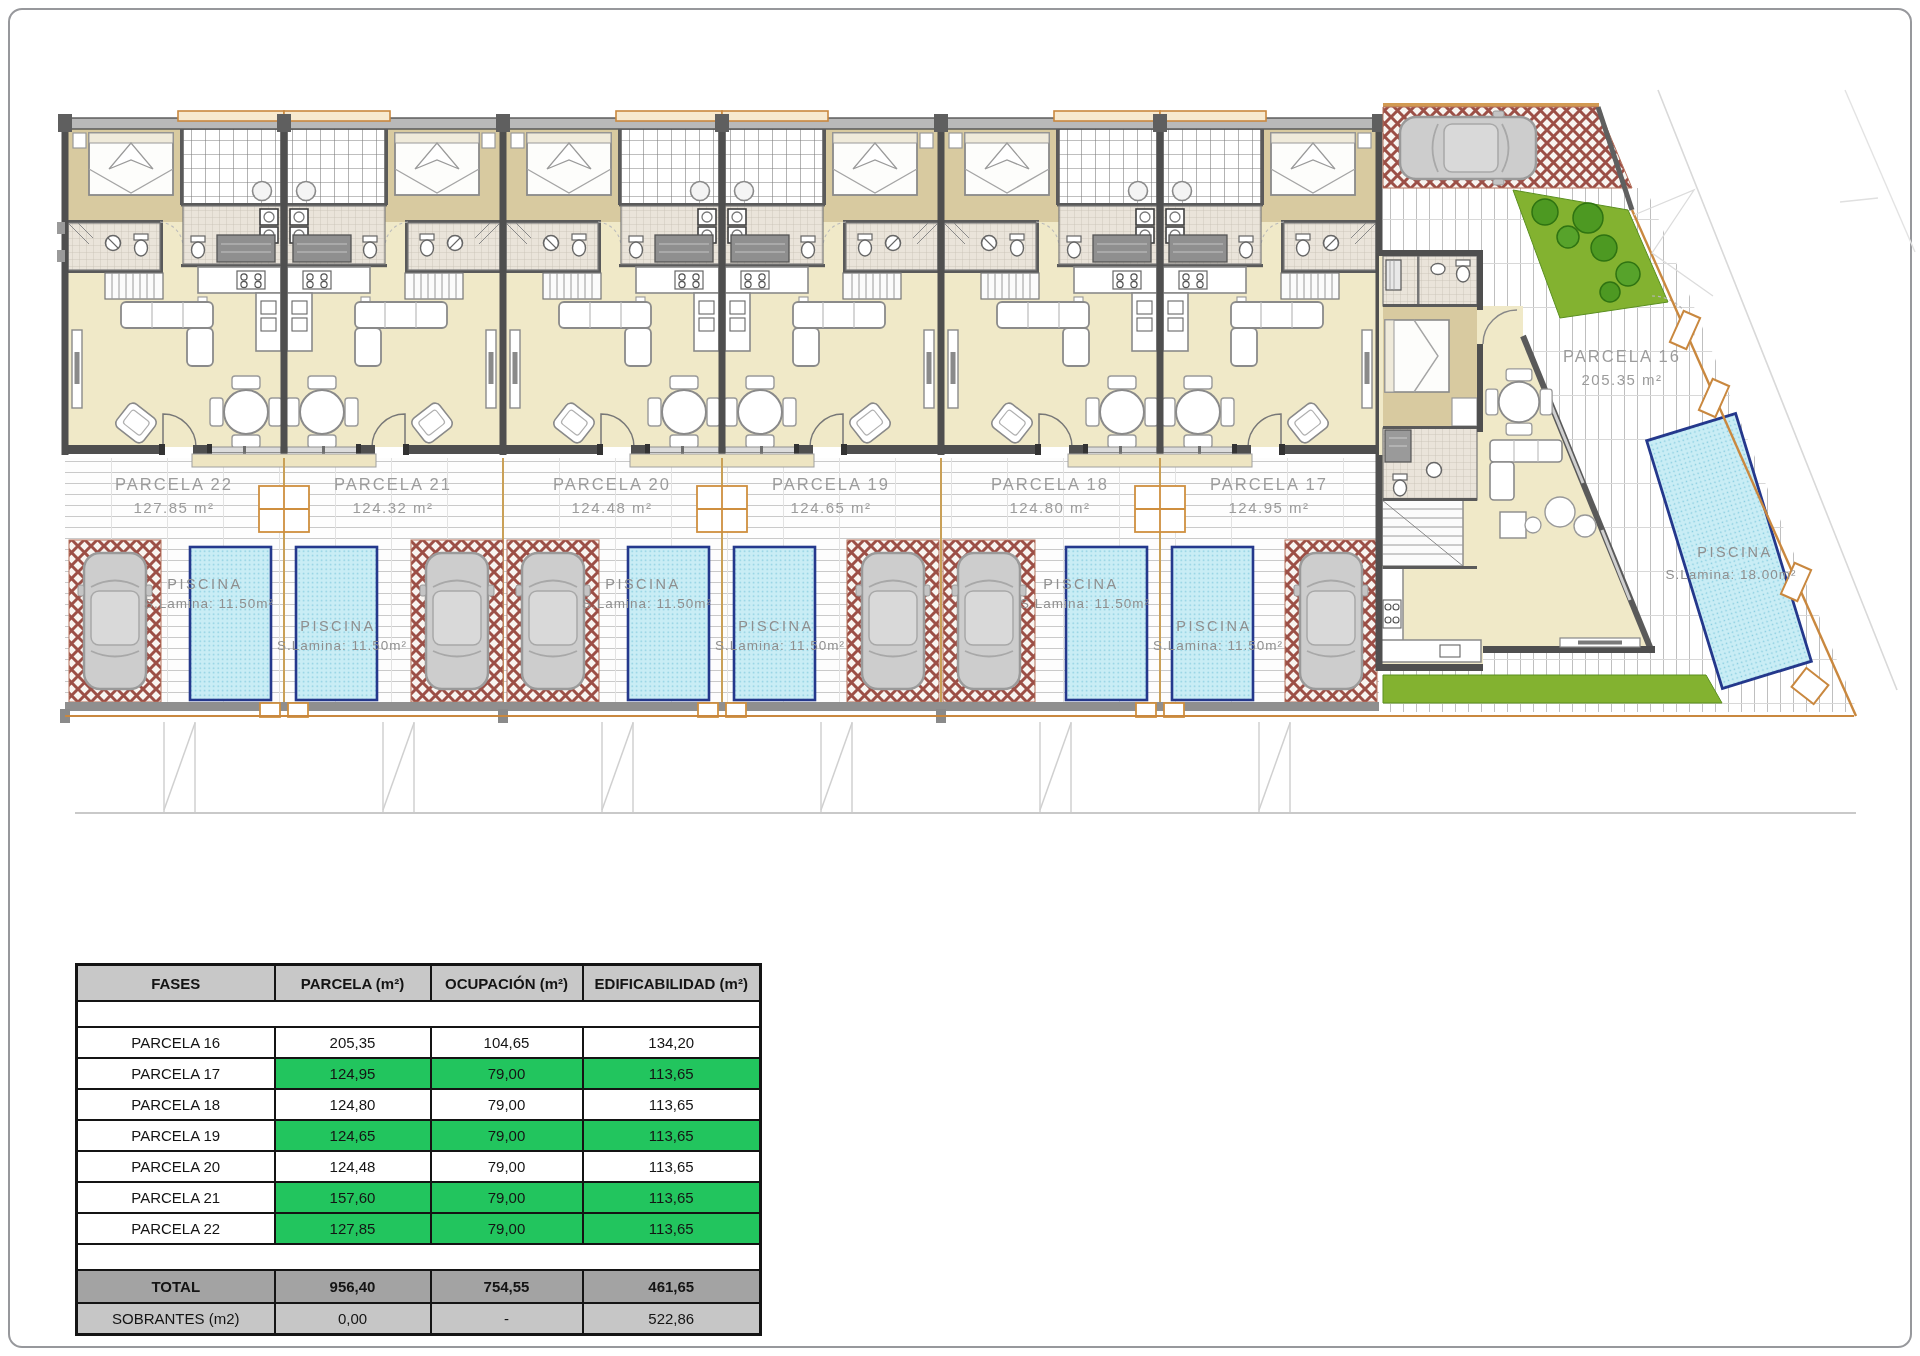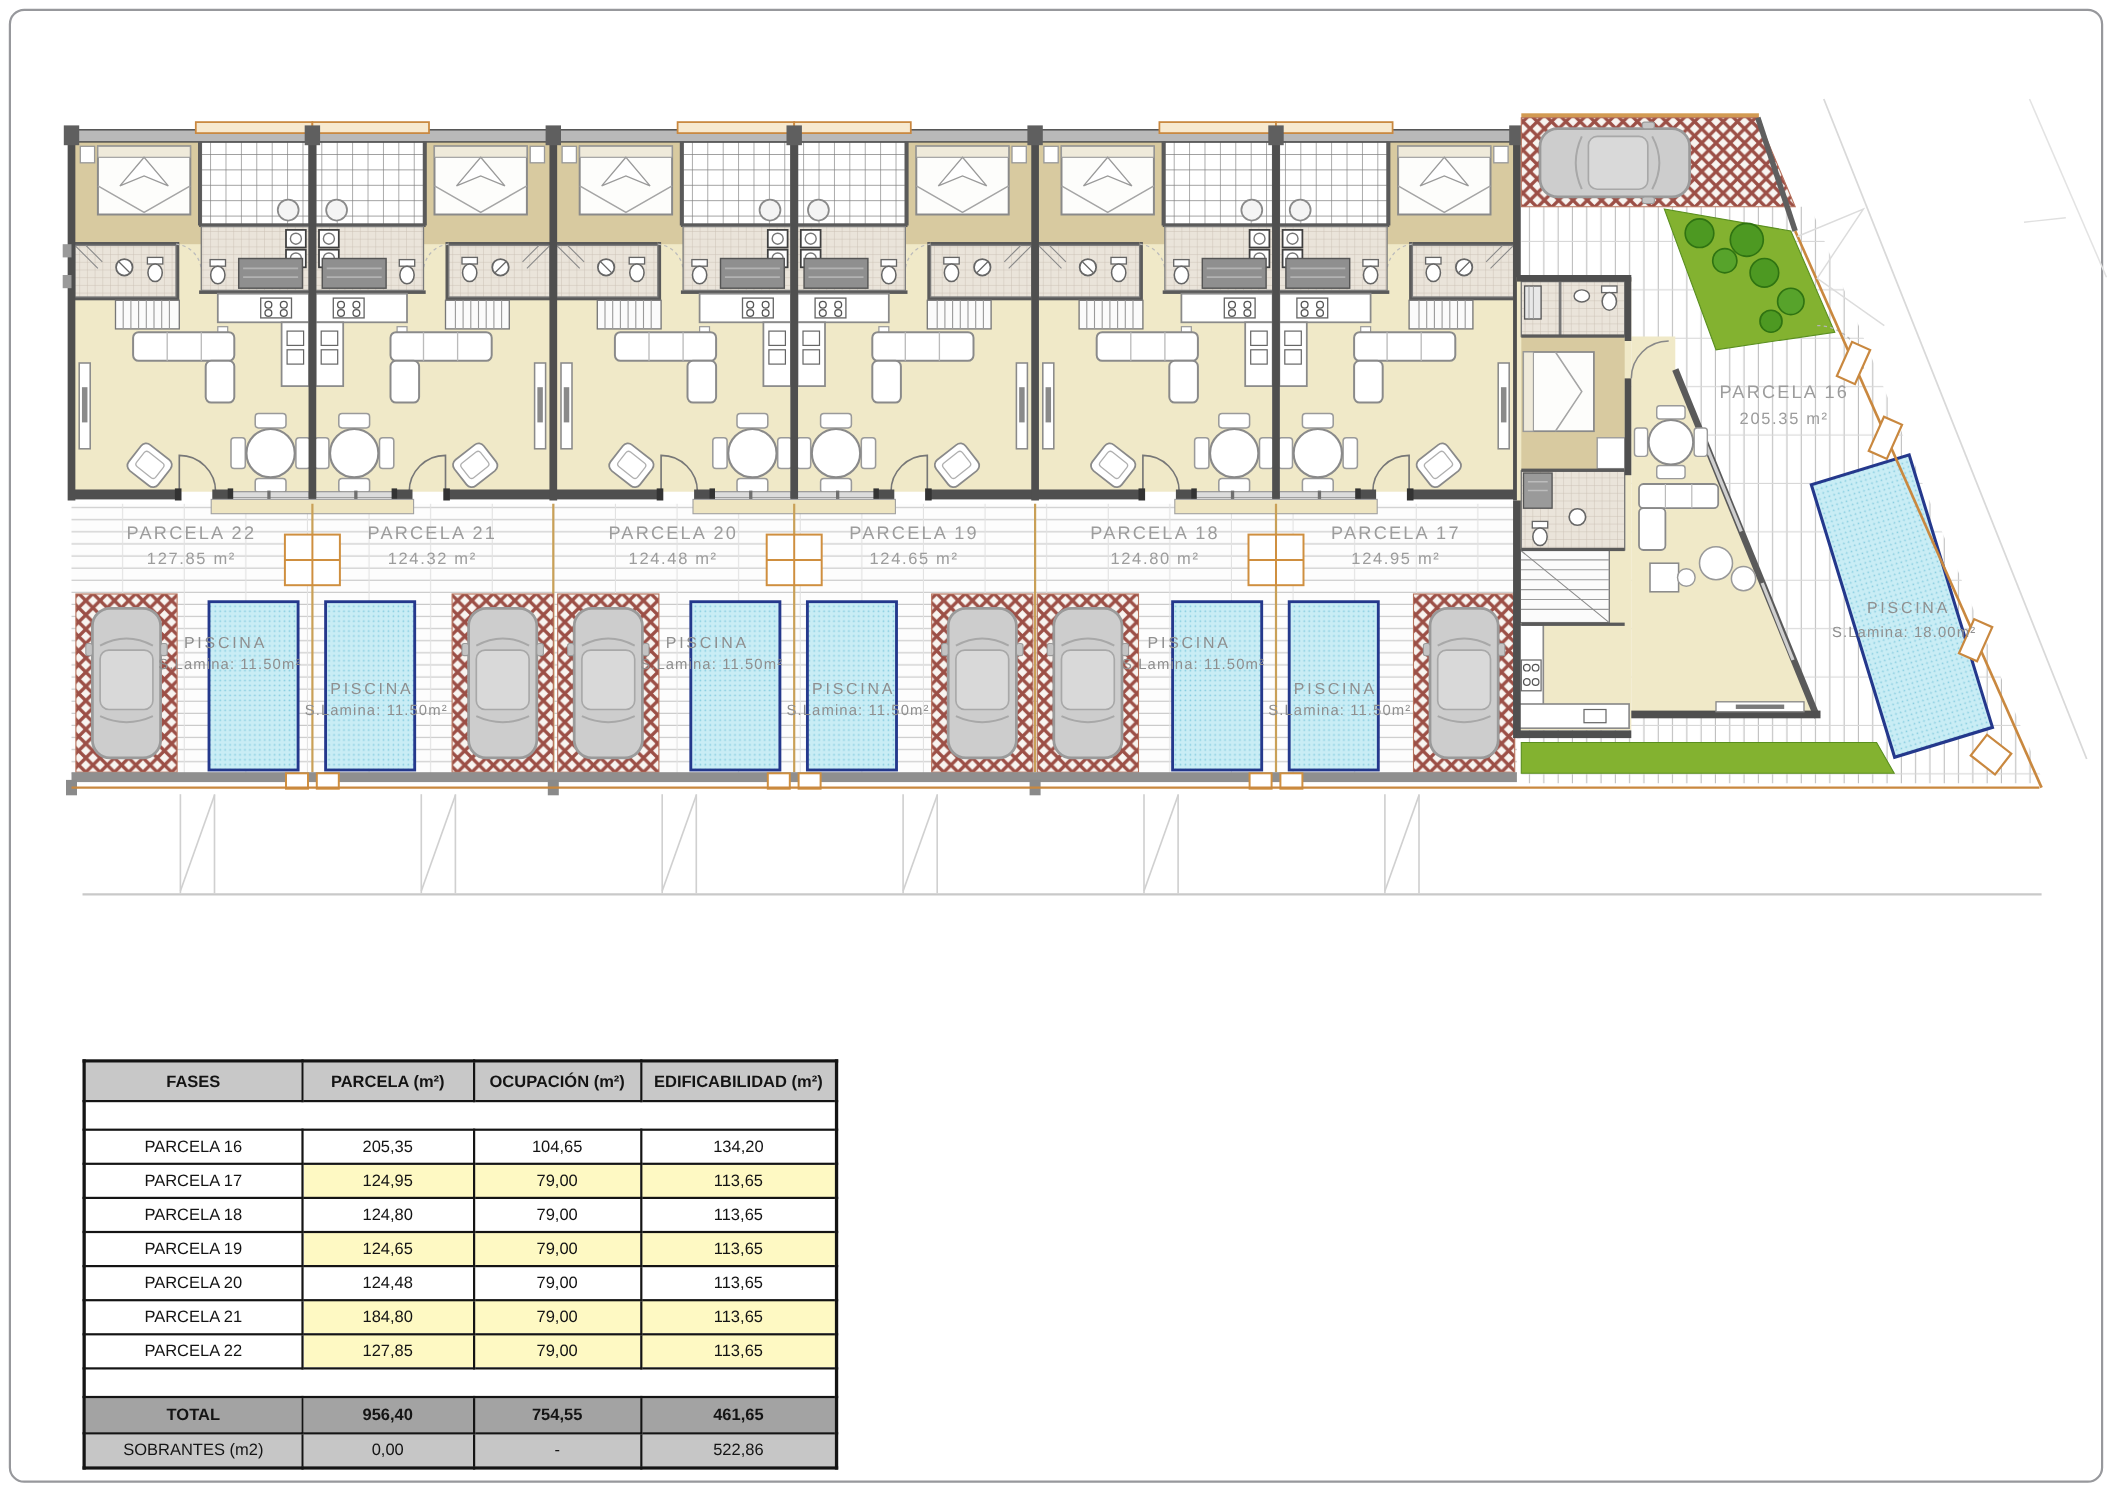--- a/index.html
+++ b/index.html
@@ -14,21 +14,21 @@
   .pool-t{font:14.5px "Liberation Sans",sans-serif;fill:#8f8f8f;letter-spacing:2.5px;text-anchor:middle;}
   .pool-d{font:13.5px "Liberation Sans",sans-serif;fill:#8f8f8f;letter-spacing:1px;text-anchor:middle;}
 
   
   .area-table{position:absolute;left:75px;top:963px;width:684px;border-collapse:collapse;
               table-layout:fixed;color:#141414;border:3px solid #141414;background:#fff;}
   .area-table th,.area-table td{border:2px solid #141414;text-align:center;vertical-align:middle;
               font-size:15px;padding:4px 2px;height:21px;overflow:hidden;white-space:nowrap;}
   .area-table thead th{background:#c8c8c8;font-weight:700;height:26px;}
   .area-table tr.sp td{height:16px;background:#fff;}
-  .area-table td.shade{background:#fef9c3;margin-top:12px;}
+  .area-table td.shade{background:#22c55e;margin-top:12px;}
   .area-table tr.total td{background:#a3a3a3;font-weight:700;height:23px;margin-top:28px;}
   .area-table tr.sobr td{background:#c6c6c6;font-weight:400;margin-top:40px;}
 </style>
 </head>
 <body>
 
 <div class="page">
   <div class="frame"></div>
 
   <svg class="plan" width="1920" height="860" viewBox="0 0 1920 860">
@@ -482,21 +482,21 @@
         <td class="shade">113,65</td>
       </tr>
       <tr>
         <td>PARCELA 20</td>
         <td>124,48</td>
         <td>79,00</td>
         <td>113,65</td>
       </tr>
       <tr>
         <td>PARCELA 21</td>
-        <td class="shade">184,80</td>
+        <td class="shade">157,60</td>
         <td class="shade">79,00</td>
         <td class="shade">113,65</td>
       </tr>
       <tr>
         <td>PARCELA 22</td>
         <td class="shade">127,85</td>
         <td class="shade">79,00</td>
         <td class="shade">113,65</td>
       </tr>
       <tr class="sp">

